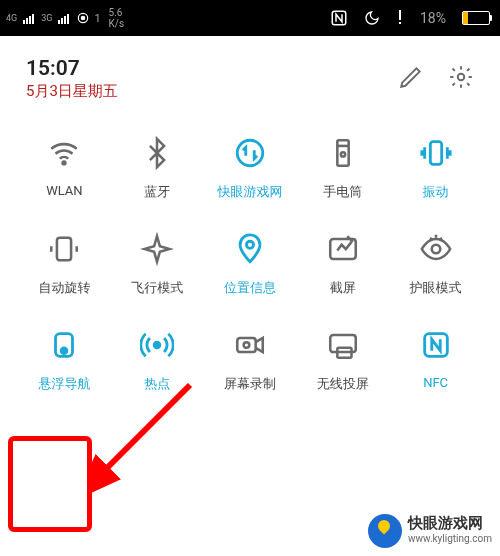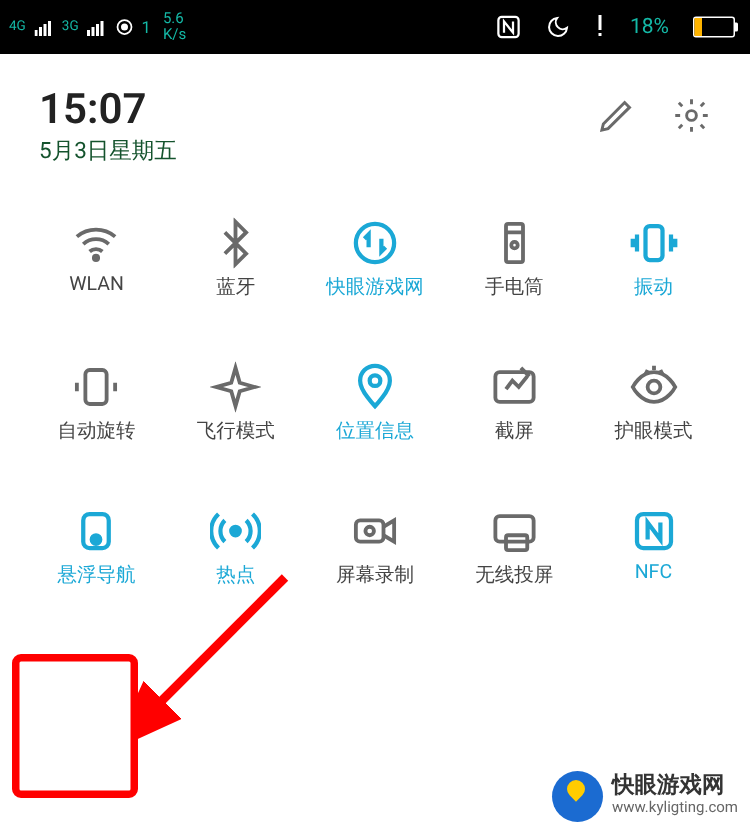--- a/index.html
+++ b/index.html
@@ -1,41 +1,41 @@
 <!DOCTYPE html>
 <html><head>
 <meta charset="utf-8">
 <style>
 * { margin: 0; padding: 0; box-sizing: border-box; }
 body { font-family: -apple-system, "Segoe UI", Roboto, sans-serif; background: #fff; width: 500px; height: 556px; position: relative; overflow: hidden; }
 
-.status-bar { background: #000; color: #14b8a6; height: 36px; display: flex; align-items: center; padding: 0 10px 0 6px; font-size: 12px; justify-content: space-between; }
+.status-bar { background: #000; color: #a3a3a3; height: 36px; display: flex; align-items: center; padding: 0 10px 0 6px; font-size: 12px; justify-content: space-between; }
 .status-left { display: flex; align-items: center; gap: 4px; }
 .status-right { display: flex; align-items: center; gap: 16px; }
 .sig-label { font-size: 9px; margin-right: 2px; }
 .speed { font-size: 10px; line-height: 11px; margin-left: 4px; }
 .battery-pct { font-size: 14px; }
 .battery-icon { width: 28px; height: 14px; border: 1px solid #fff; border-radius: 2px; position: relative; }
 .battery-icon::after { content: ""; position: absolute; right: -3px; top: 3px; width: 2px; height: 6px; background: #fff; border-radius: 0 1px 1px 0; }
 .battery-fill { height: 100%; background: #ffb400; width: 18%; }
 
 .panel { background: #fff; border-radius: 14px; margin: 0 6px; padding: 14px 12px 8px; position: relative; }
 .header { display: flex; justify-content: space-between; align-items: flex-start; padding: 6px 8px 18px; }
-.time { font-size: 28px; font-weight: 600; color: #222; }
-.date { font-size: 15px; color: #14532d; margin-top: 2px; }
+.time { font-size: 21px; font-weight: 600; color: #222; }
+.date { font-size: 15px; color: #b91c1c; margin-top: 2px; }
 .header-icons { display: flex; gap: 24px; align-items: center; color: #6a6a6a; margin-top: 8px; }
 .header-icons svg { width: 26px; height: 26px; }
 
 .tiles { display: grid; grid-template-columns: repeat(5, 1fr); gap: 0; }
 .tile { display: flex; flex-direction: column; align-items: center; justify-content: flex-start; height: 96px; padding-top: 14px; cursor: pointer; }
 .tile-icon { width: 40px; height: 40px; display: flex; align-items: center; justify-content: center; color: #6a6a6a; }
 .tile-icon svg { width: 34px; height: 34px; }
 .tile.active .tile-icon { color: #1ba8d6; }
 .tile.active .tile-label { color: #1ba8d6; }
-.tile-label { font-size: 13px; color: #444; margin-top: 0; }
+.tile-label { font-size: 13px; color: #444; margin-top: 10px; }
 
 .highlight-box { position: absolute; border: 5px solid #ff0000; border-radius: 6px; left: 8px; top: 436px; width: 84px; height: 96px; pointer-events: none; }
 .arrow { position: absolute; left: 90px; top: 380px; pointer-events: none; }
 
 .watermark { position: absolute; right: 8px; bottom: 8px; display: flex; align-items: flex-start; gap: 6px; font-size: 15px; font-weight: 600; color: #333; }
 .watermark-logo { width: 34px; height: 34px; background: #1b6bd1; border-radius: 50%; display: flex; align-items: center; justify-content: center; position: relative; }
 .watermark-logo::before { content: ""; width: 12px; height: 12px; border-radius: 50% 50% 50% 0; background: #ffcc00; transform: rotate(-45deg); position: absolute; top: 6px; left: 10px; }
 .watermark-url { font-size: 10px; color: #666; display: block; font-weight: normal; }
 </style>
 </head>

